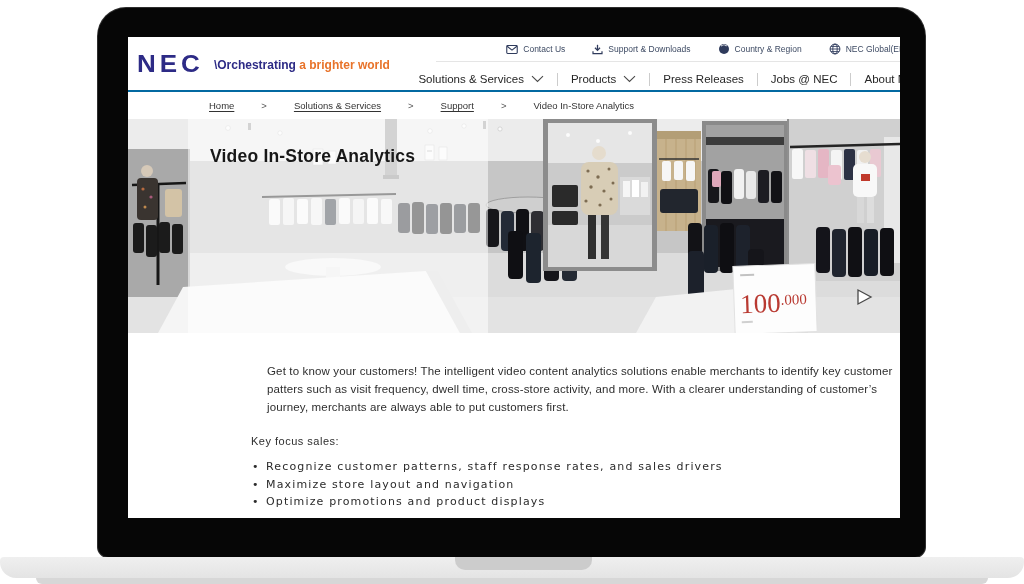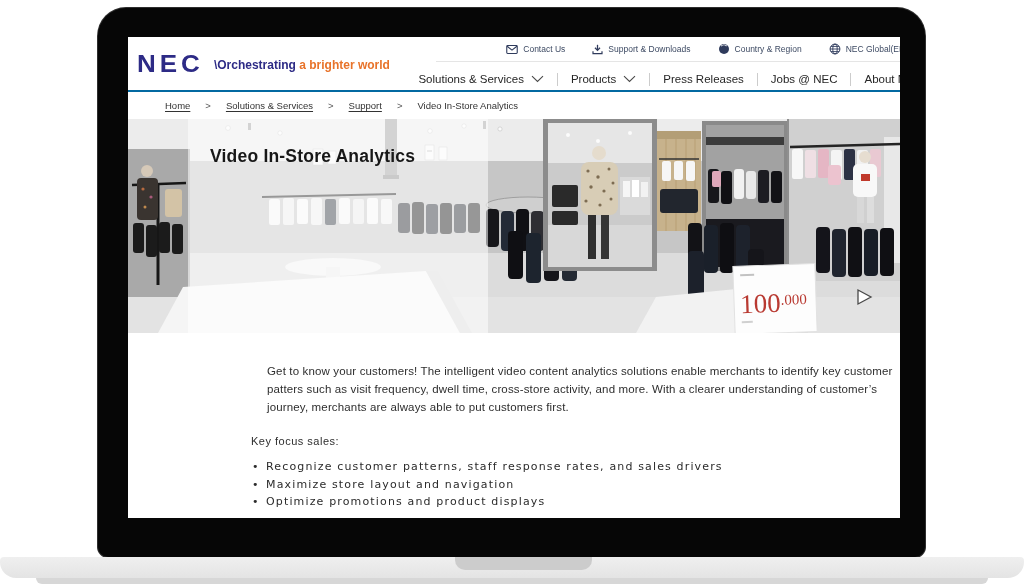--- a/index.html
+++ b/index.html
@@ -32,22 +32,22 @@
   .utility-row { display:flex; align-items:center; gap:27px; padding:6px 14px 6px 70px; border-bottom:1px solid #e5e5e5; }
   .u-link { display:flex; align-items:center; gap:5px; font-size:8.5px; color:#3d4a63; white-space:nowrap; cursor:pointer; }
   .u-link svg { display:block; }
 
   .nav-row { display:flex; align-items:center; padding:9px 0 0 0; }
   .nav-item { display:flex; align-items:center; gap:7px; font-size:11.5px; color:#262626; white-space:nowrap;
               padding:2px 0; cursor:pointer; }
   .nav-sep { width:1px; height:13px; background:#cccccc; margin:0 13px; }
 
   
-  .breadcrumb { height:27px; display:flex; align-items:center; gap:15px; padding-left:37px;
-                font-size:9.5px; color:#3a3a3a; background:#fff; }
+  .breadcrumb { height:27px; display:flex; align-items:center; gap:27px; padding-left:37px;
+                font-size:9.5px; color:#3a3a3a; background:#fff;margin-left:44px; }
   .bc-link { text-decoration:underline; text-underline-offset:2px; cursor:pointer; color:#333; white-space:nowrap; }
   .bc-current { color:#333; white-space:nowrap; }
   .bc-sep { color:#555; }
 
   
   .hero { position:relative; width:772px; height:214px; overflow:hidden; background:#c9c9c9; }
   .hero-title { position:absolute; left:82px; top:27px; font-size:17.5px; font-weight:700; color:#181818;
                 letter-spacing:.2px; z-index:3; }
   .hero svg { position:absolute; left:0; top:0; }
 

